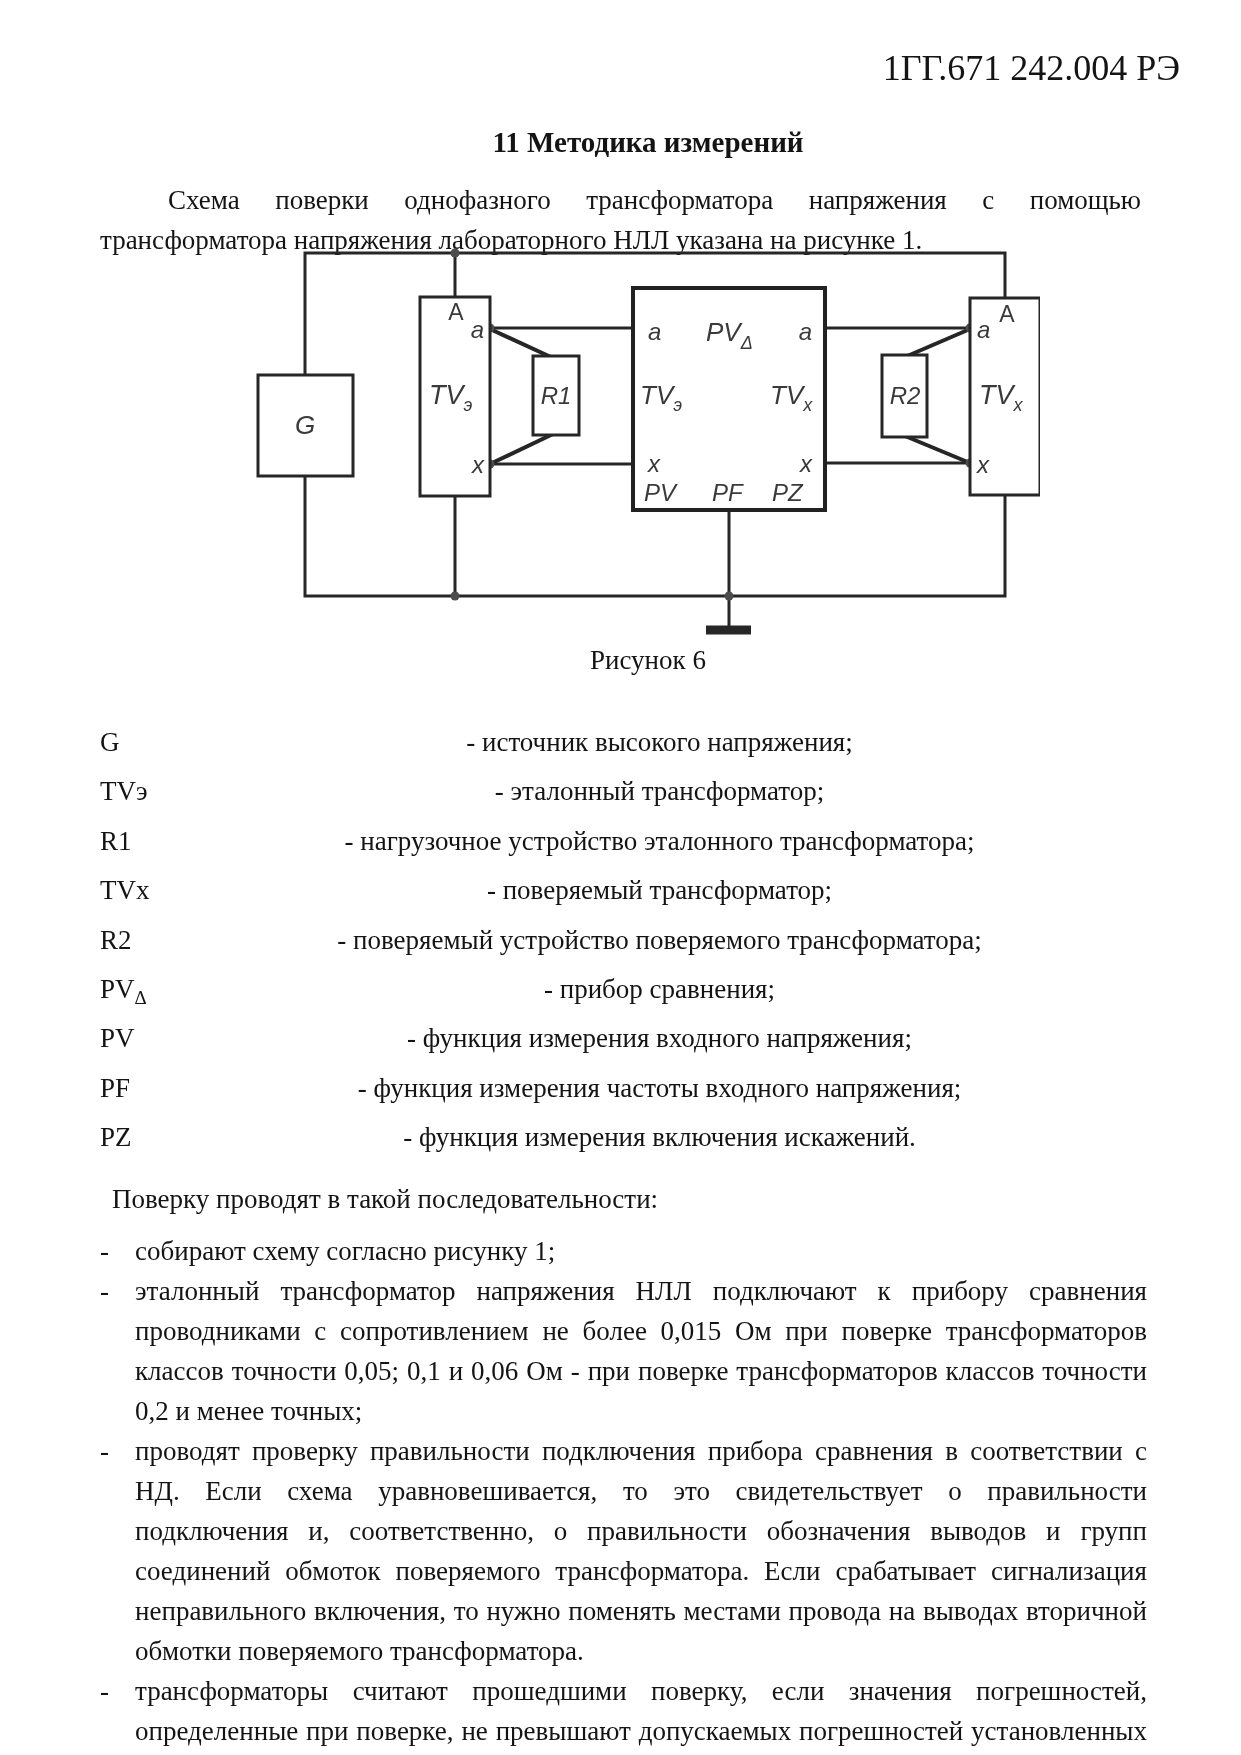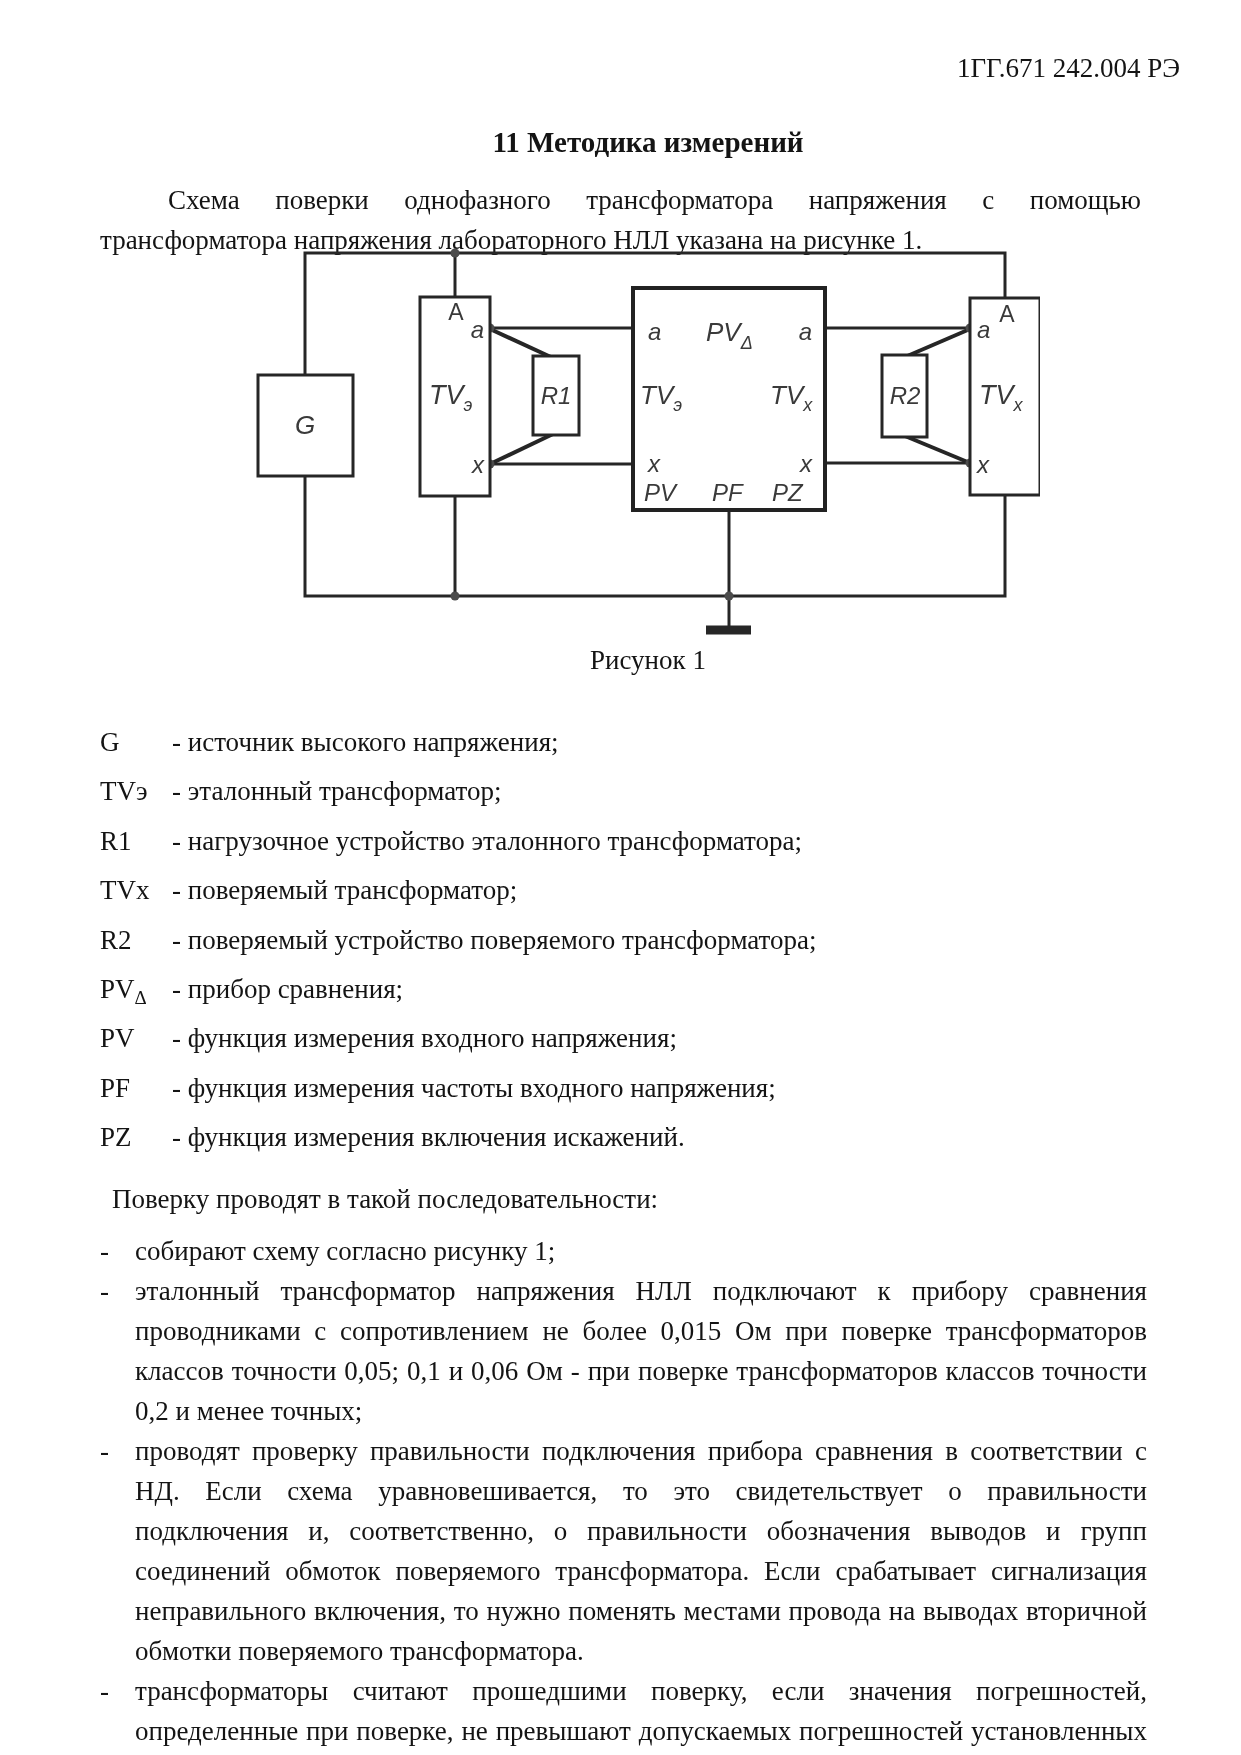--- a/index.html
+++ b/index.html
@@ -7,39 +7,39 @@
     position:relative;
     width:1241px;height:1755px;
     background:#ffffff;
     font-family:"Liberation Serif","DejaVu Serif",serif;
     color:#141414;
     overflow:hidden;
   }
   .abs{position:absolute;}
   #doc-header{
     top:52px;left:128px;width:1052px;
-    text-align:right;font-size:27px;line-height:33px;
+    text-align:right;font-size:36px;line-height:33px;
   }
   #section-title{
     top:122px;left:128px;width:1040px;
     text-align:center;font-weight:bold;font-size:29px;line-height:40px;
   }
   #intro-wrap{top:140px;left:100px;width:1047px;}
   .body-text{font-size:27px;line-height:40px;text-align:justify;}
   #figure-caption{
     top:640px;left:128px;width:1040px;
     text-align:center;font-size:27px;line-height:40px;
   }
   #lists{
     top:722px;left:100px;width:1047px;
     font-size:27px;line-height:40px;
   }
   .legend-row{display:flex;}
   .legend-term{width:72px;flex:0 0 72px;}
-  .legend-desc{flex:1;}
+  .legend-desc{flex:1;text-align:center;}
   .legend-term sub{font-size:19px;}
   .proc-lead{margin:12px;}
   .bullet{display:flex;}
   .bullet-marker{width:35px;flex:0 0 35px;}
   .bullet-text{flex:1;text-align:justify;}
   #page-number{
     top:1676px;left:128px;width:1040px;
     text-align:center;font-size:27px;line-height:40px;
   }
   
@@ -128,21 +128,21 @@
     <rect class="box" x="882" y="355" width="45" height="82"></rect>
     <text class="dlabel it f24" x="905" y="404" text-anchor="middle">R2</text>
 
     <rect class="box" x="970" y="298" width="70" height="197"></rect>
     <text class="dlabel f23" x="1007" y="322" text-anchor="middle">A</text>
     <text class="dlabel it f24" x="977" y="338">a</text>
     <text class="dlabel it f27" x="979" y="404"><tspan>TV</tspan><tspan class="sub" dy="7">х</tspan></text>
     <text class="dlabel it f24" x="977" y="473">x</text>
   </svg>
 
-  <div id="figure-caption" class="abs">Рисунок 1</div>
+  <div id="figure-caption" class="abs">Рисунок 6</div>
 
   <div id="lists" class="abs">
 
     <div class="legend-row">
       <span class="legend-term"><span>G</span><sub></sub></span>
       <span class="legend-desc">- источник высокого напряжения;</span>
     </div>
     <div class="legend-row">
       <span class="legend-term"><span>TVэ</span><sub></sub></span>
       <span class="legend-desc">- эталонный трансформатор;</span>

